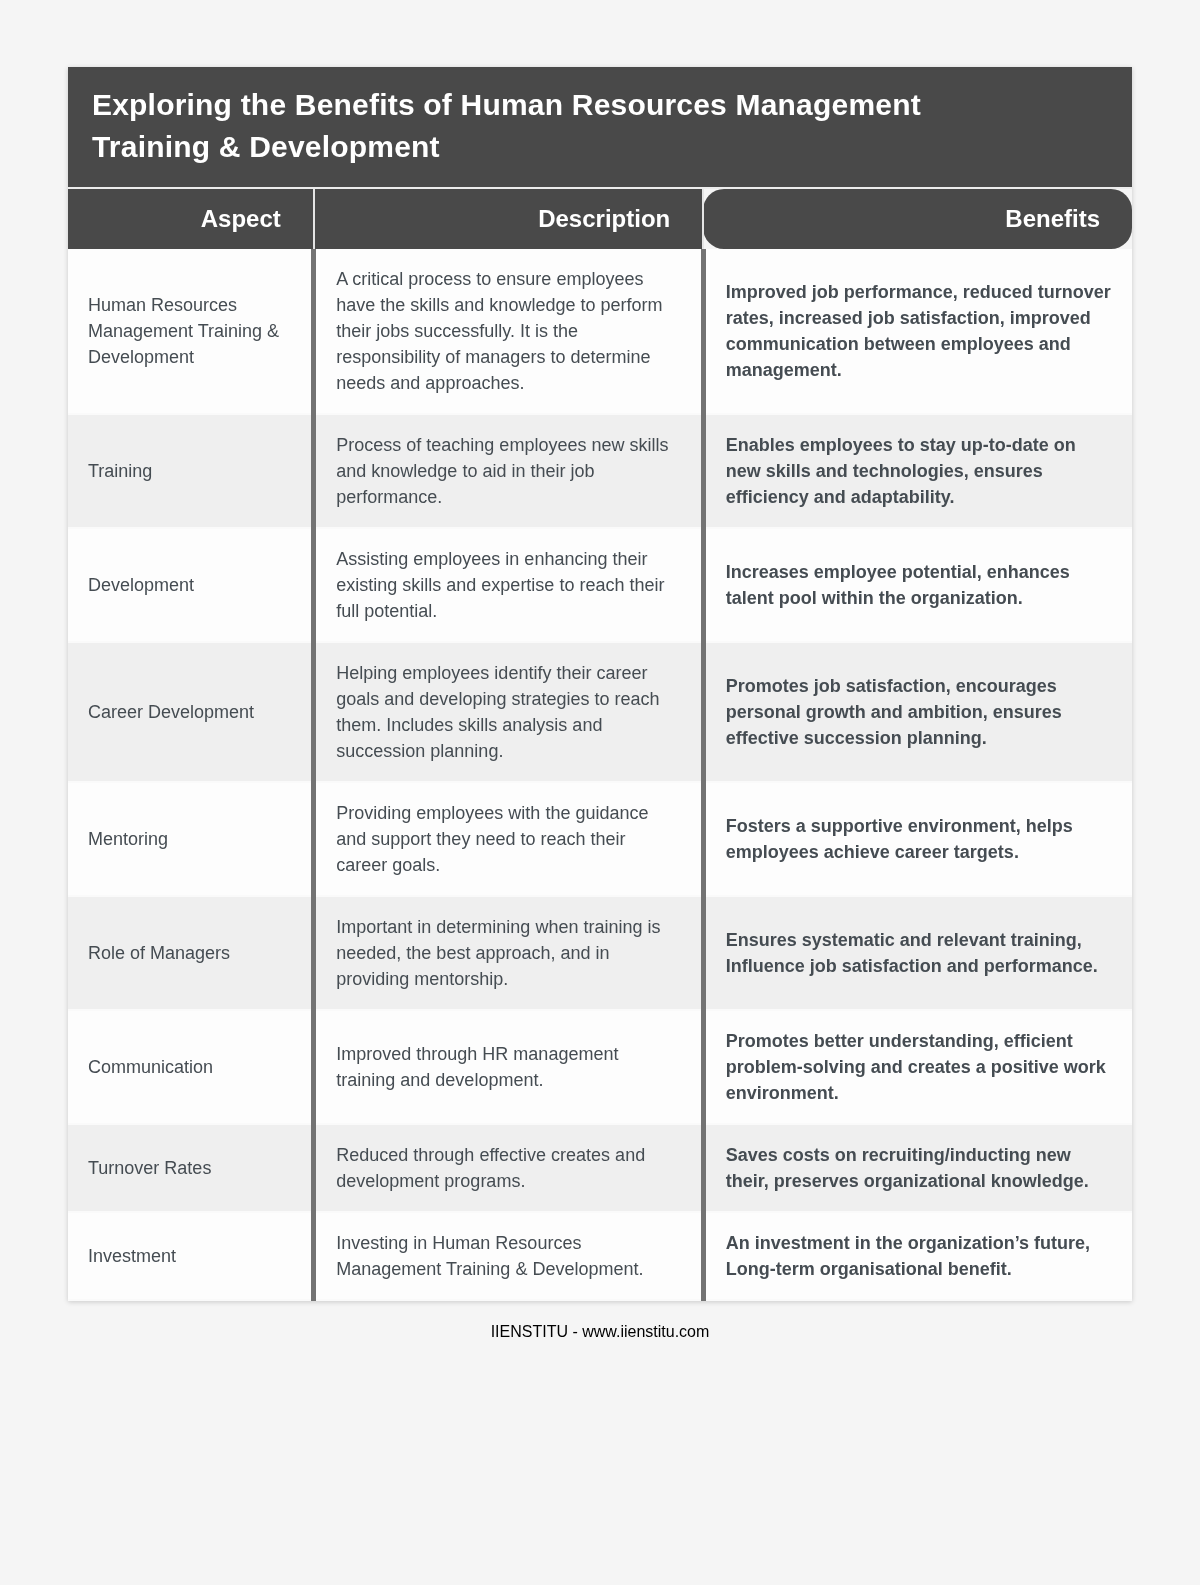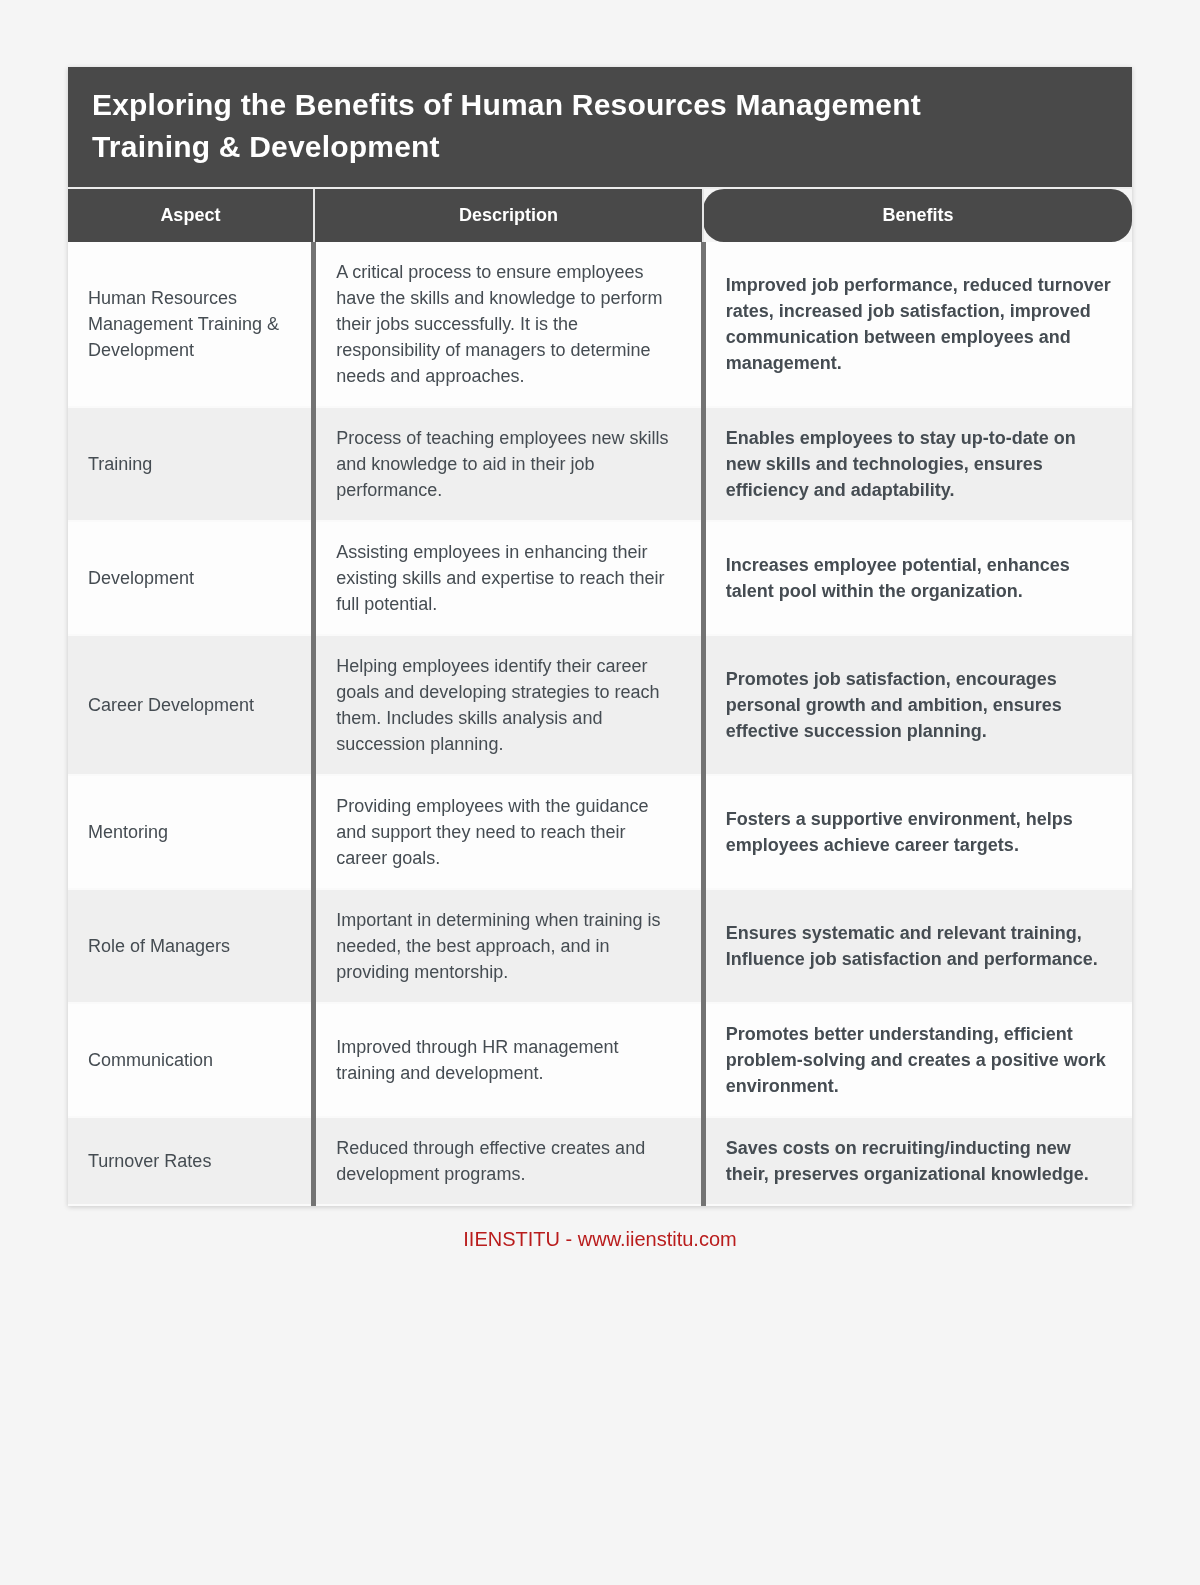--- a/index.html
+++ b/index.html
@@ -31,44 +31,44 @@
     letter-spacing: 0.2px;
   }
   table.benefits {
     width: 100%;
     border-collapse: collapse;
     table-layout: fixed;
   }
   table.benefits thead th {
     background: #494949;
     color: #ffffff;
-    font-size: 18px;
+    font-size: 24px;
     font-weight: bold;
-    text-align: center;
+    text-align: right;
     padding: 16px 32px;
     border-right: 2px solid #e5e5e5;
   }
   table.benefits thead th:last-child { border-right: none; border-radius: 21px; }
   table.benefits tbody td {
     font-size: 18px;
     line-height: 26px;
     color: #454c52;
     padding: 17px 20px;
     vertical-align: middle;
     border-right: 5px solid #737373;
   }
   table.benefits tbody td:last-child { border-right: none; font-weight: bold; }
   table.benefits tbody tr { border-bottom: 2px solid #fafafa; }
   table.benefits tbody tr:nth-of-type(odd)  td { background: #fdfdfd; }
   table.benefits tbody tr:nth-of-type(even) td { background: #efefef; }
   .footer {
     text-align: center;
     margin-top: 22px;
-    font-size: 20px;
-    color: #b91c1c;
+    font-size: 16px;
+    color: #000000;
   }
 </style>
 </head>
 <body>
 
 <div class="card">
   <header class="title-block">
     <h1>Exploring the Benefits of Human Resources Management Training &amp; Development</h1>
   </header>
   <table class="benefits">
@@ -127,17 +127,22 @@
     <td>Promotes better understanding, efficient problem-solving and creates a positive work environment.</td>
   </tr>
 
 
   <tr>
     <td>Turnover Rates</td>
     <td>Reduced through effective creates and development programs.</td>
     <td>Saves costs on recruiting/inducting new their, preserves organizational knowledge.</td>
   </tr>
 
+  <tr>
+    <td>Investment</td>
+    <td>Investing in Human Resources Management Training &amp; Development.</td>
+    <td>An investment in the organization’s future, Long-term organisational benefit.</td>
+  </tr>
 </tbody>
   </table>
 </div>
 
 <div class="footer">IIENSTITU - www.iienstitu.com</div>
 
 </body></html>

